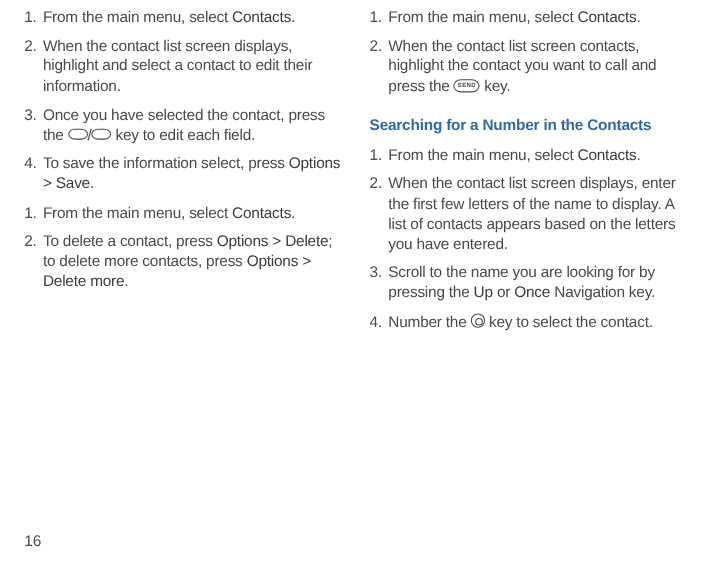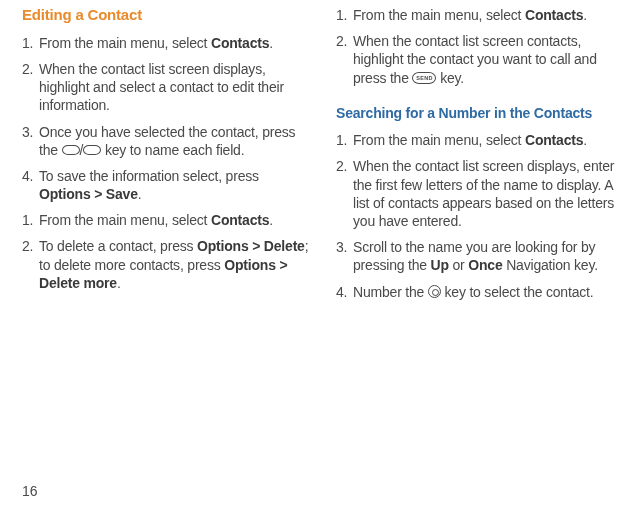--- a/index.html
+++ b/index.html
@@ -52,21 +52,21 @@
     position: relative;
     padding-left: 17px;
     margin-bottom: 8px;
   }
   ol li::before {
     content: counter(item) ".";
     position: absolute;
     left: 0;
     top: 0;
   }
-  .b { font-weight: bold; color: #3a3a3a; }
+  .b { font-weight: normal; color: #3a3a3a; }
   .key-oval {
     display: inline-block;
     width: 18px;
     height: 10px;
     border: 1.2px solid #4a4a4a;
     border-radius: 6px / 5px;
     vertical-align: middle;
     position: relative;
     top: -1px;
   }
@@ -114,30 +114,29 @@
     text-align: center;
   }
 </style>
 </head>
 <body>
 
 <div class="page">
 
   <div class="col">
 
-    <div class="heading h-orange">Editing a Contact</div>
     <ol>
       <li>
         <span>From the main menu, select </span><span class="b">Contacts</span><span>.</span>
       </li>
       <li>
         <span>When the contact list screen displays, highlight and select a contact to edit their information.</span>
       </li>
       <li>
-        <span>Once you have selected the contact, press the </span><span class="key-oval"></span><span>/</span><span class="key-oval"></span><span> key to name each field.</span>
+        <span>Once you have selected the contact, press the </span><span class="key-oval"></span><span>/</span><span class="key-oval"></span><span> key to edit each field.</span>
       </li>
       <li>
         <span>To save the information select, press </span><span class="b">Options &gt; Save</span><span>.</span>
       </li>
     </ol>
 
     <ol>
       <li>
         <span>From the main menu, select </span><span class="b">Contacts</span><span>.</span>
       </li>

